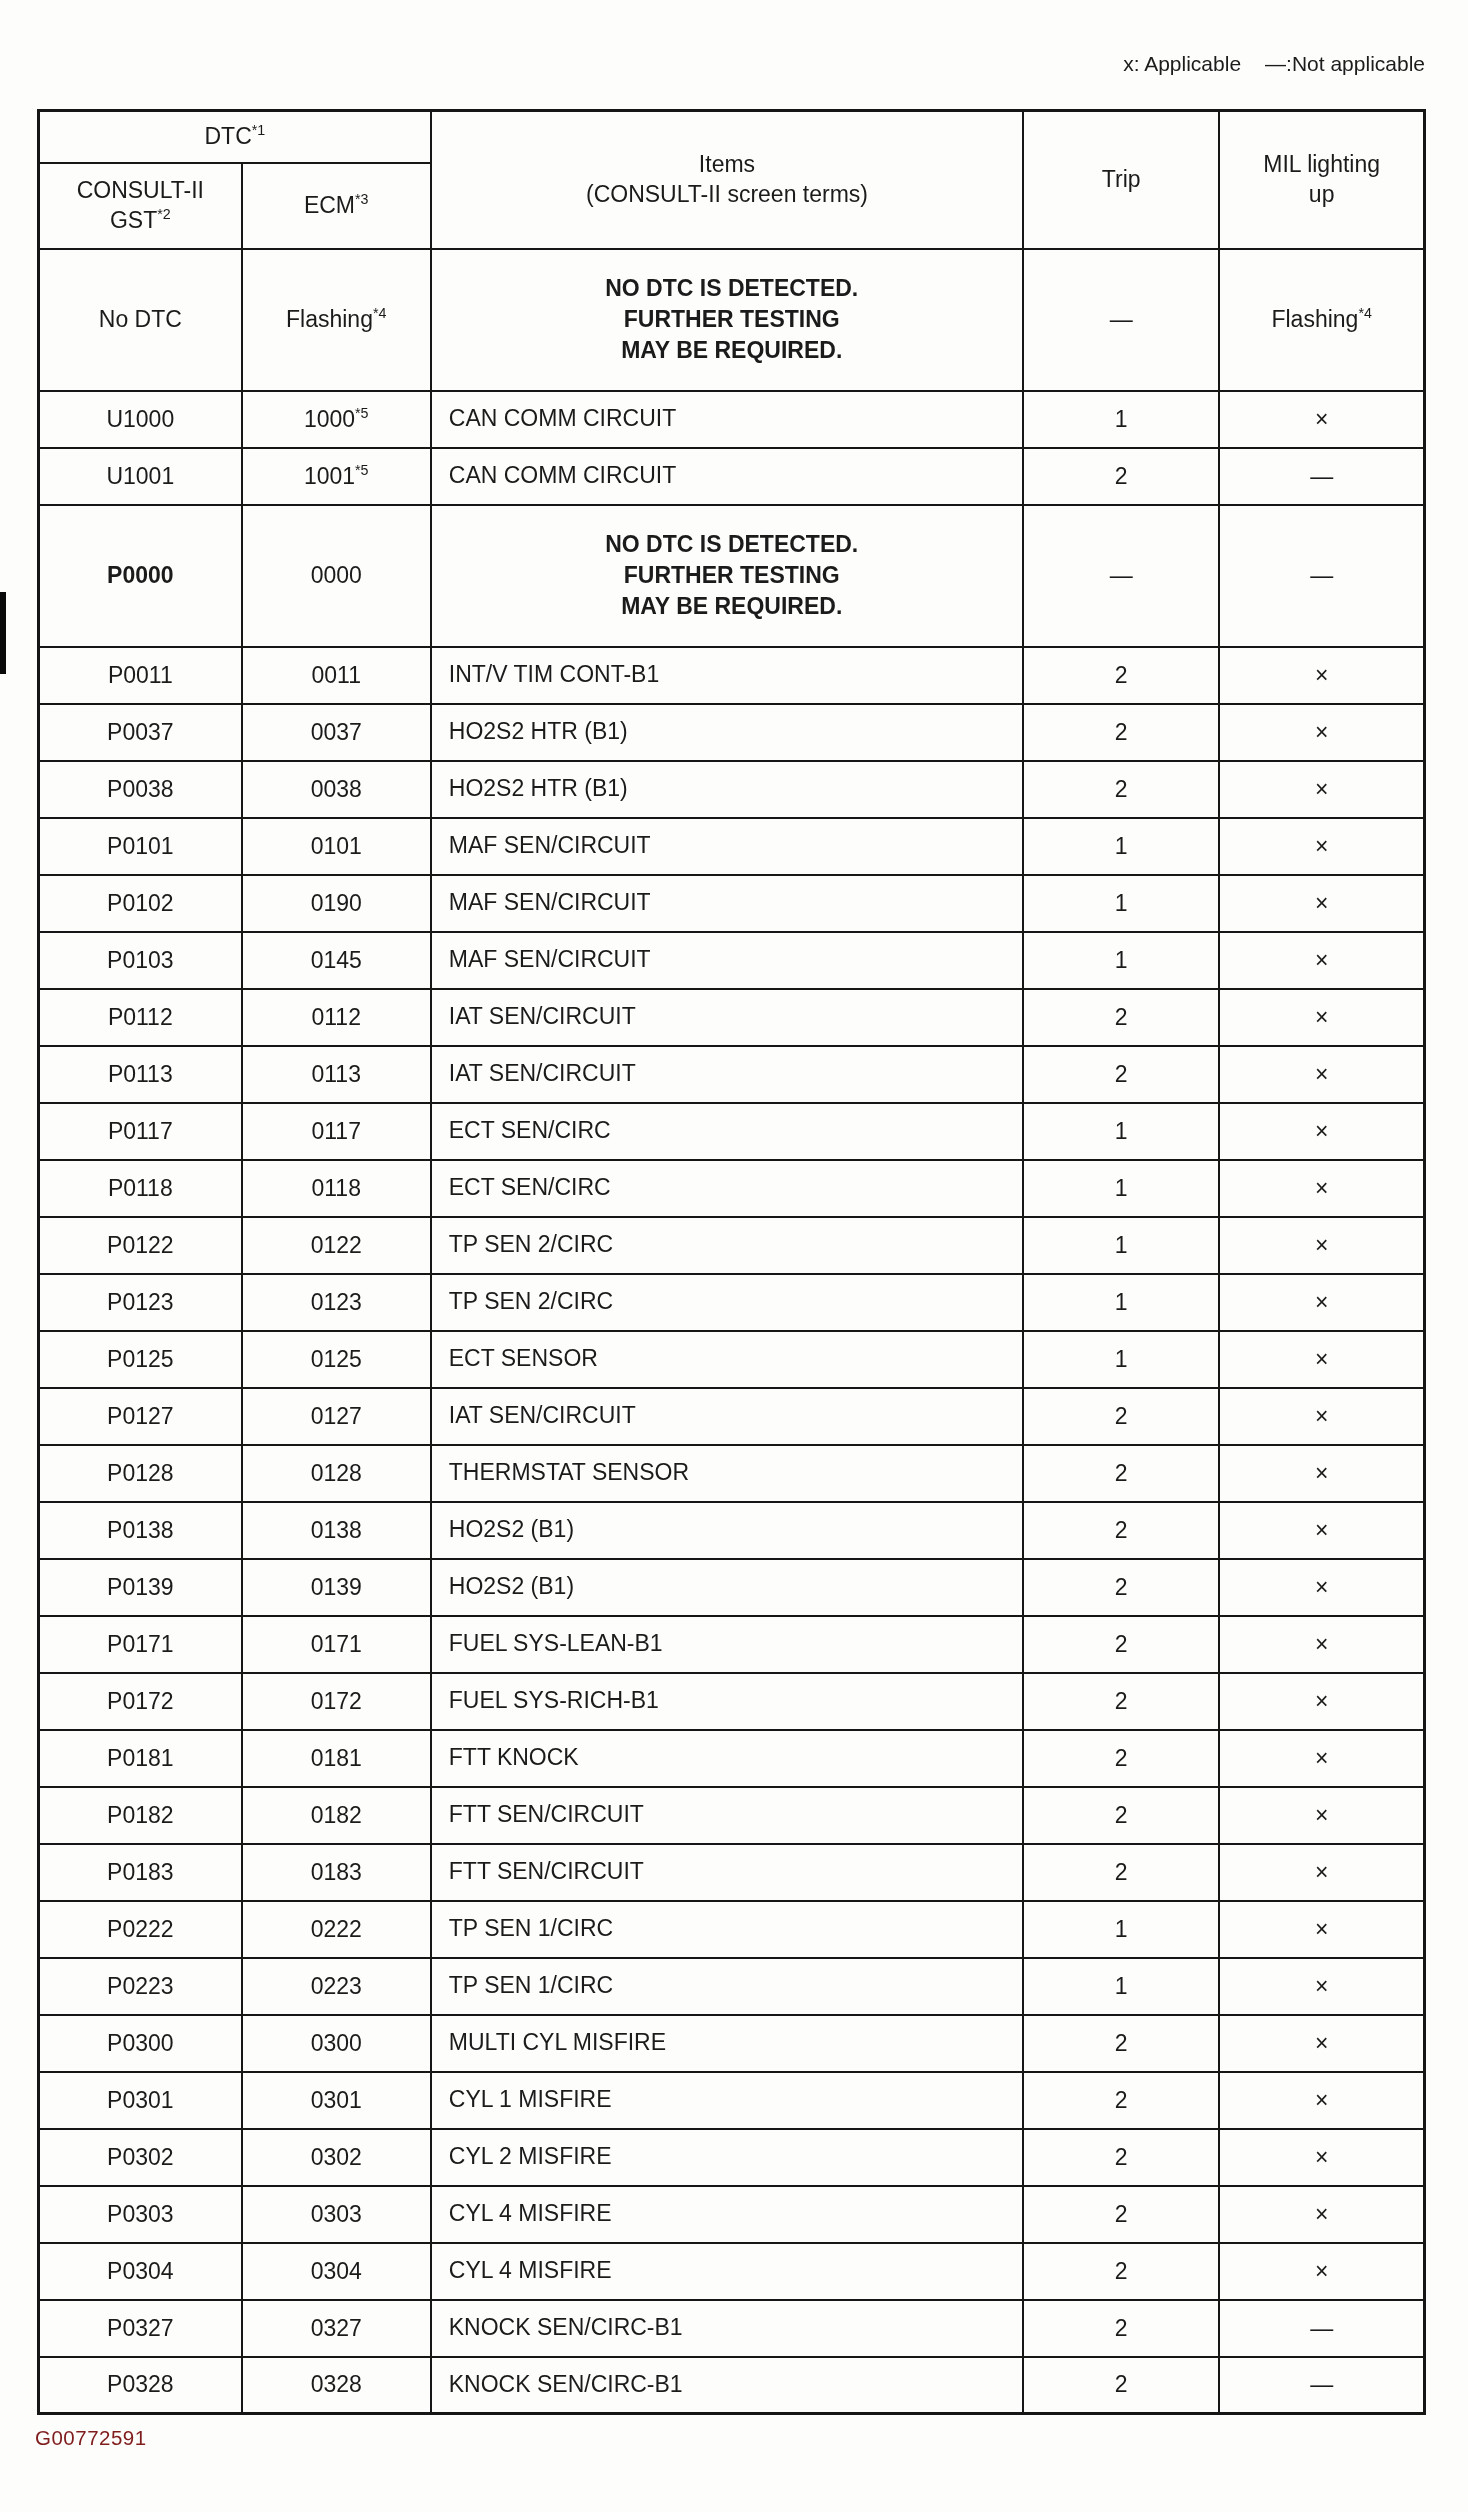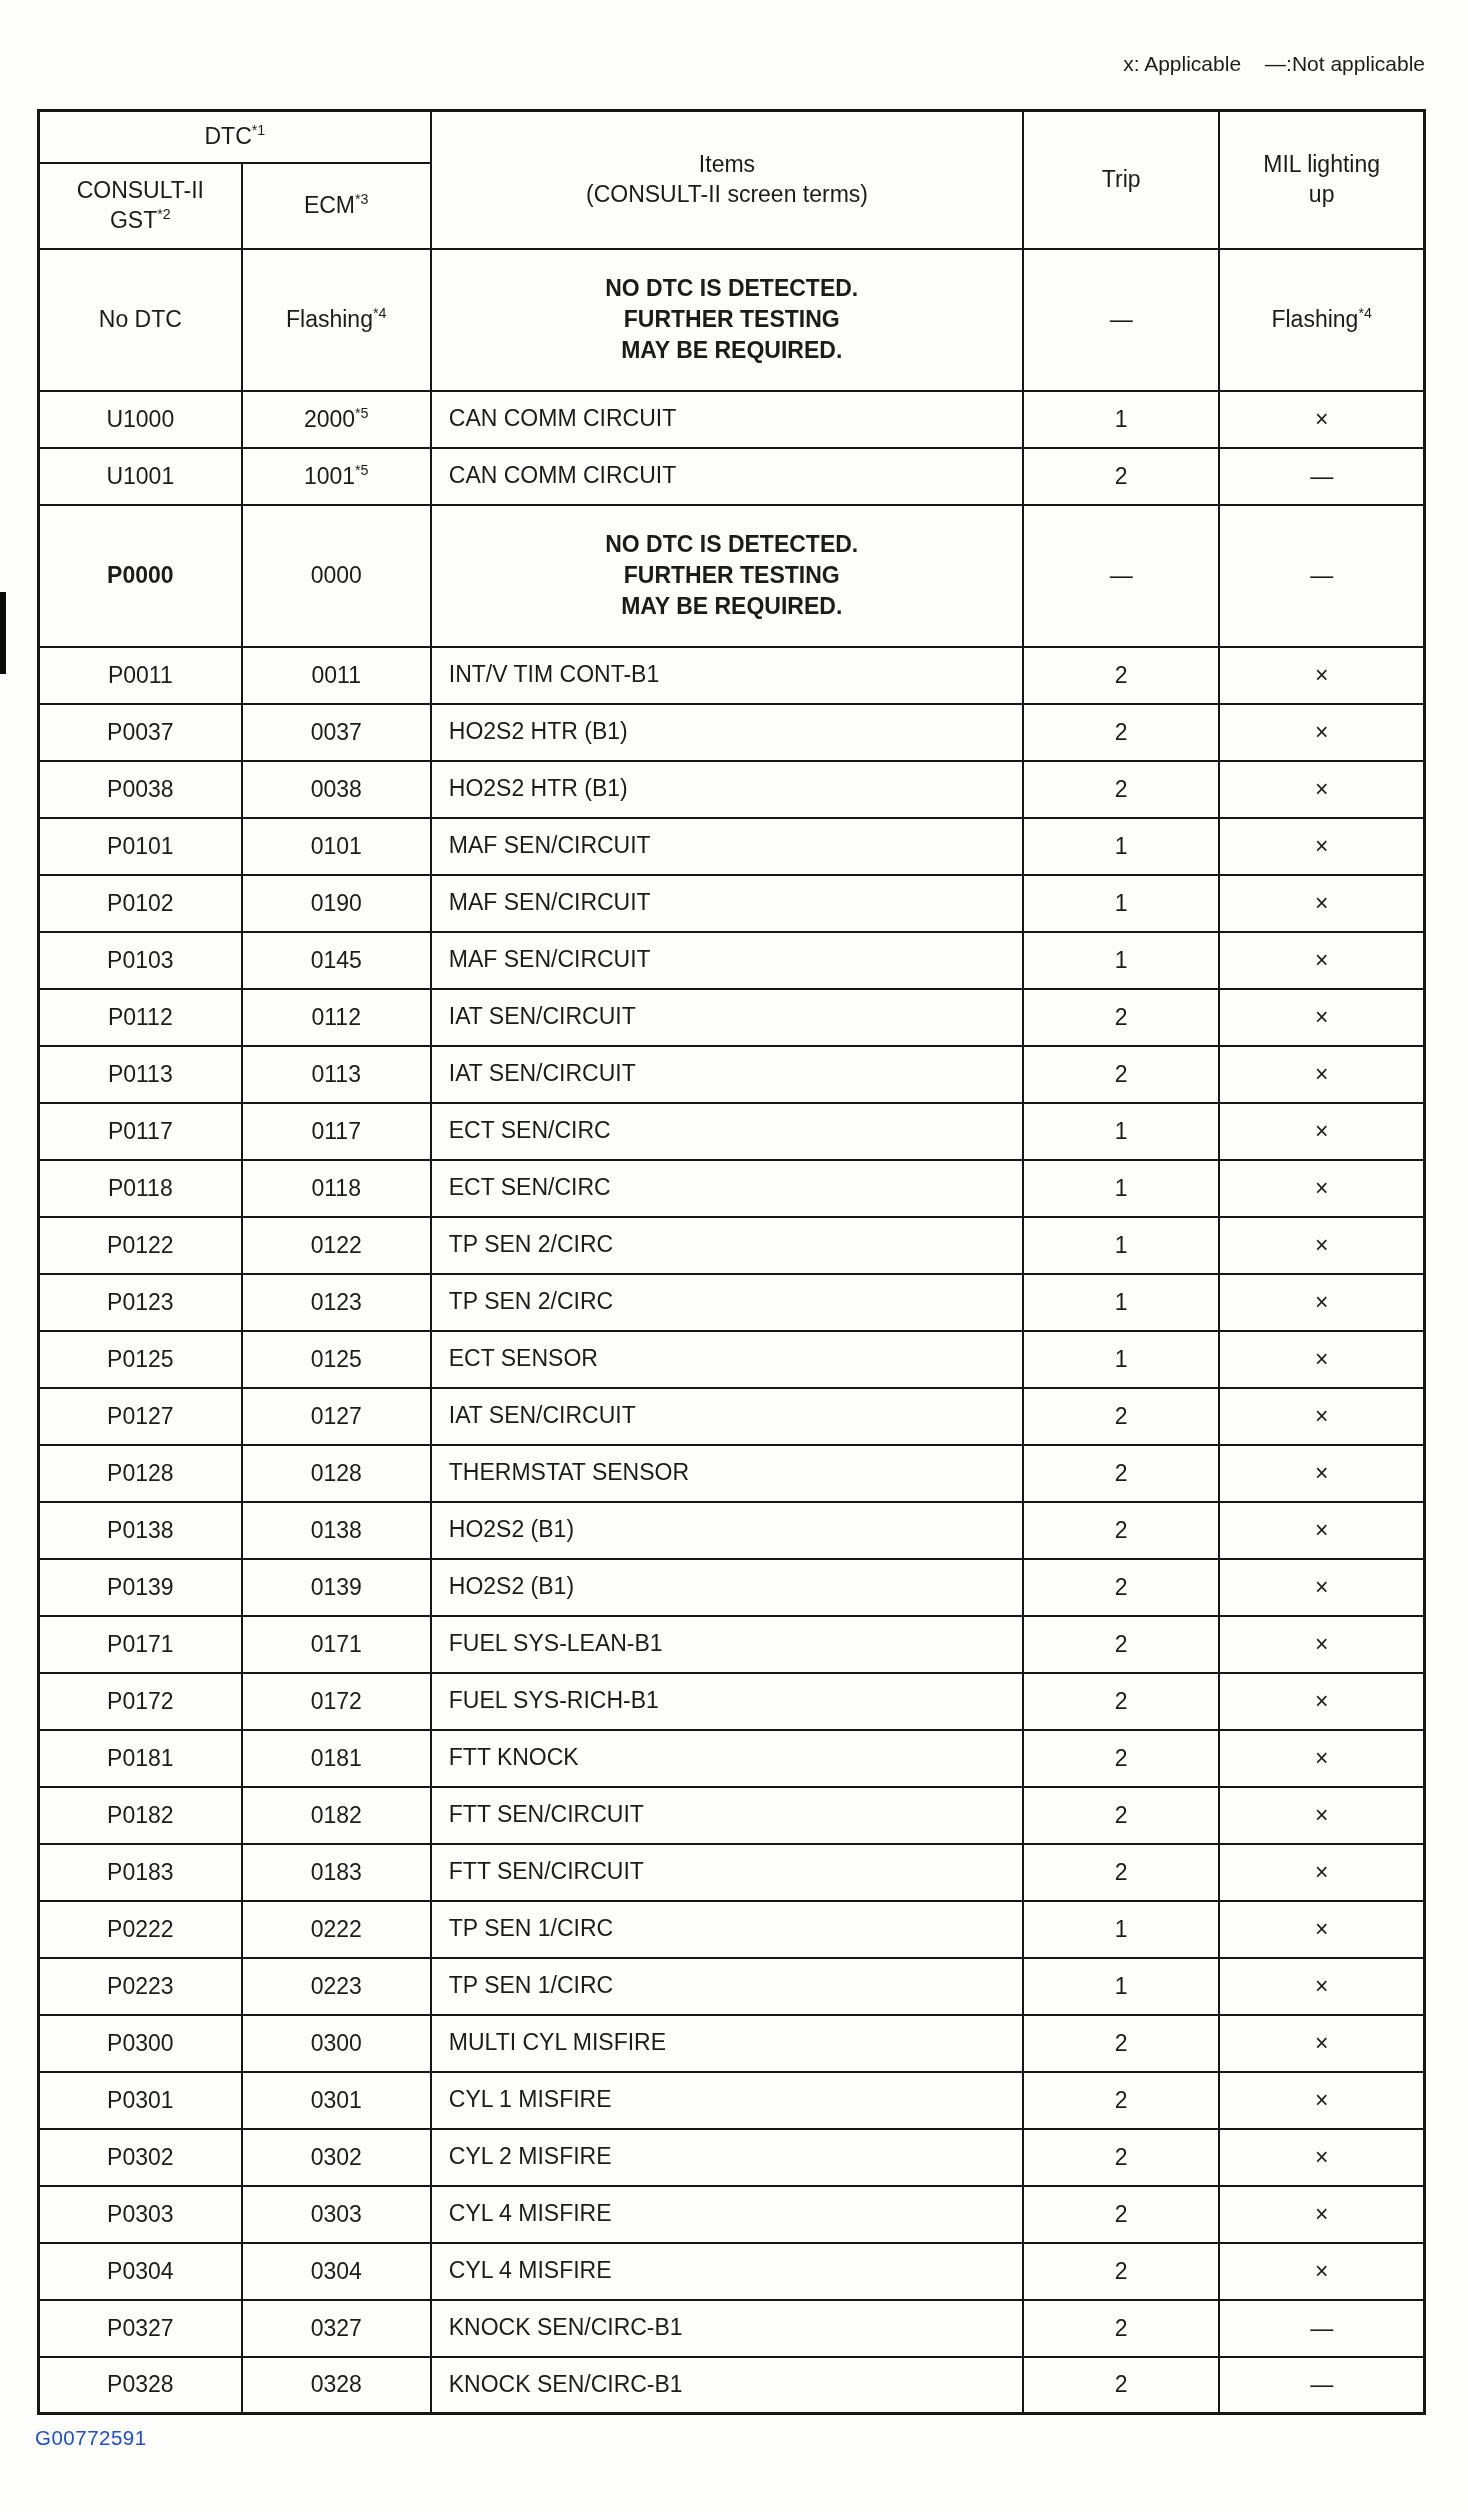--- a/index.html
+++ b/index.html
@@ -57,21 +57,21 @@
     font-size: 0.62em;
     vertical-align: super;
     line-height: 0;
   }
   .footer-id {
     position: absolute;
     left: 35px;
     top: 2426px;
     font-size: 20.5px;
     letter-spacing: 0.5px;
-    color: #1d4ed8;
+    color: #7f1d1d;
   }
   .artifact {
     position: absolute;
     left: 0;
     top: 592px;
     width: 5.6px;
     height: 82px;
     background: #0a0a0a;
   }
 </style>
@@ -111,21 +111,21 @@
           <td class="c-code"><span>No DTC</span></td>
           <td class="c-code"><span>Flashing</span><sup>*4</sup></td>
           <td class="c-item bold"><span>NO DTC IS DETECTED.
 FURTHER TESTING
 MAY BE REQUIRED.</span></td>
           <td class="c-trip"><span>—</span></td>
           <td class="c-mil"><span>Flashing</span><sup>*4</sup></td>
         </tr>
         <tr>
           <td class="c-code"><span>U1000</span></td>
-          <td class="c-code"><span>2000</span><sup>*5</sup></td>
+          <td class="c-code"><span>1000</span><sup>*5</sup></td>
           <td class="c-item"><span>CAN COMM CIRCUIT</span></td>
           <td class="c-trip"><span>1</span></td>
           <td class="c-mil"><span>×</span></td>
         </tr>
         <tr>
           <td class="c-code"><span>U1001</span></td>
           <td class="c-code"><span>1001</span><sup>*5</sup></td>
           <td class="c-item"><span>CAN COMM CIRCUIT</span></td>
           <td class="c-trip"><span>2</span></td>
           <td class="c-mil"><span>—</span></td>

